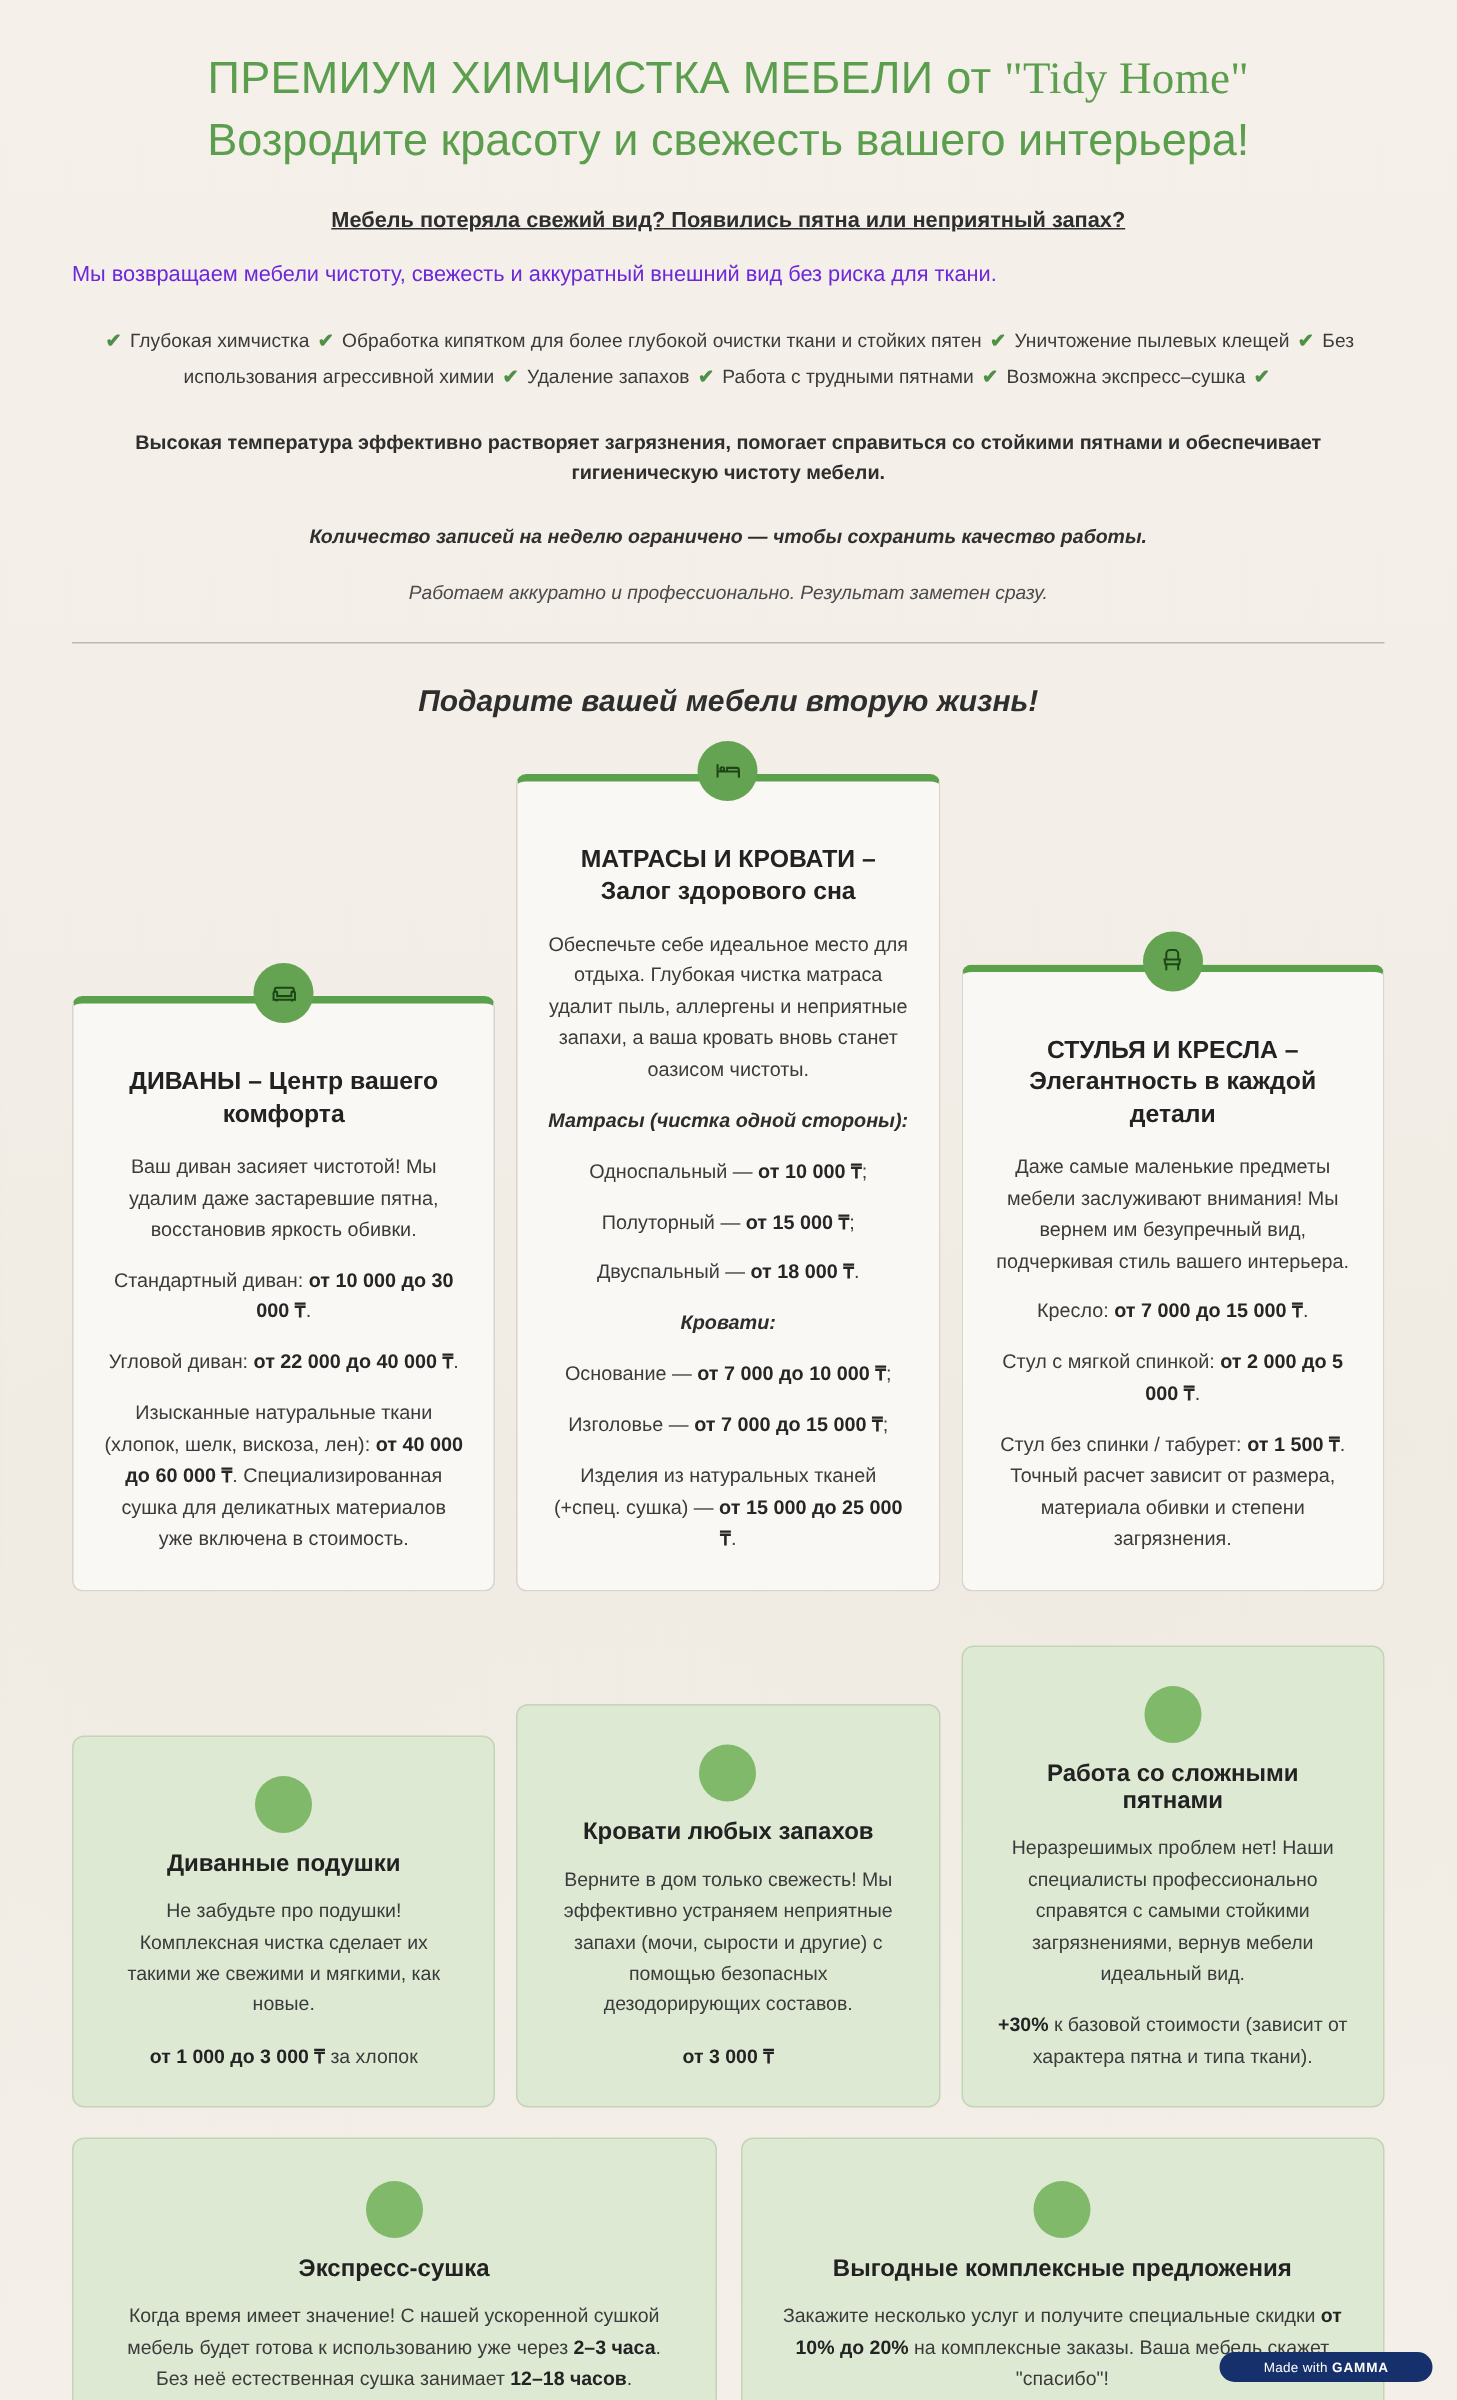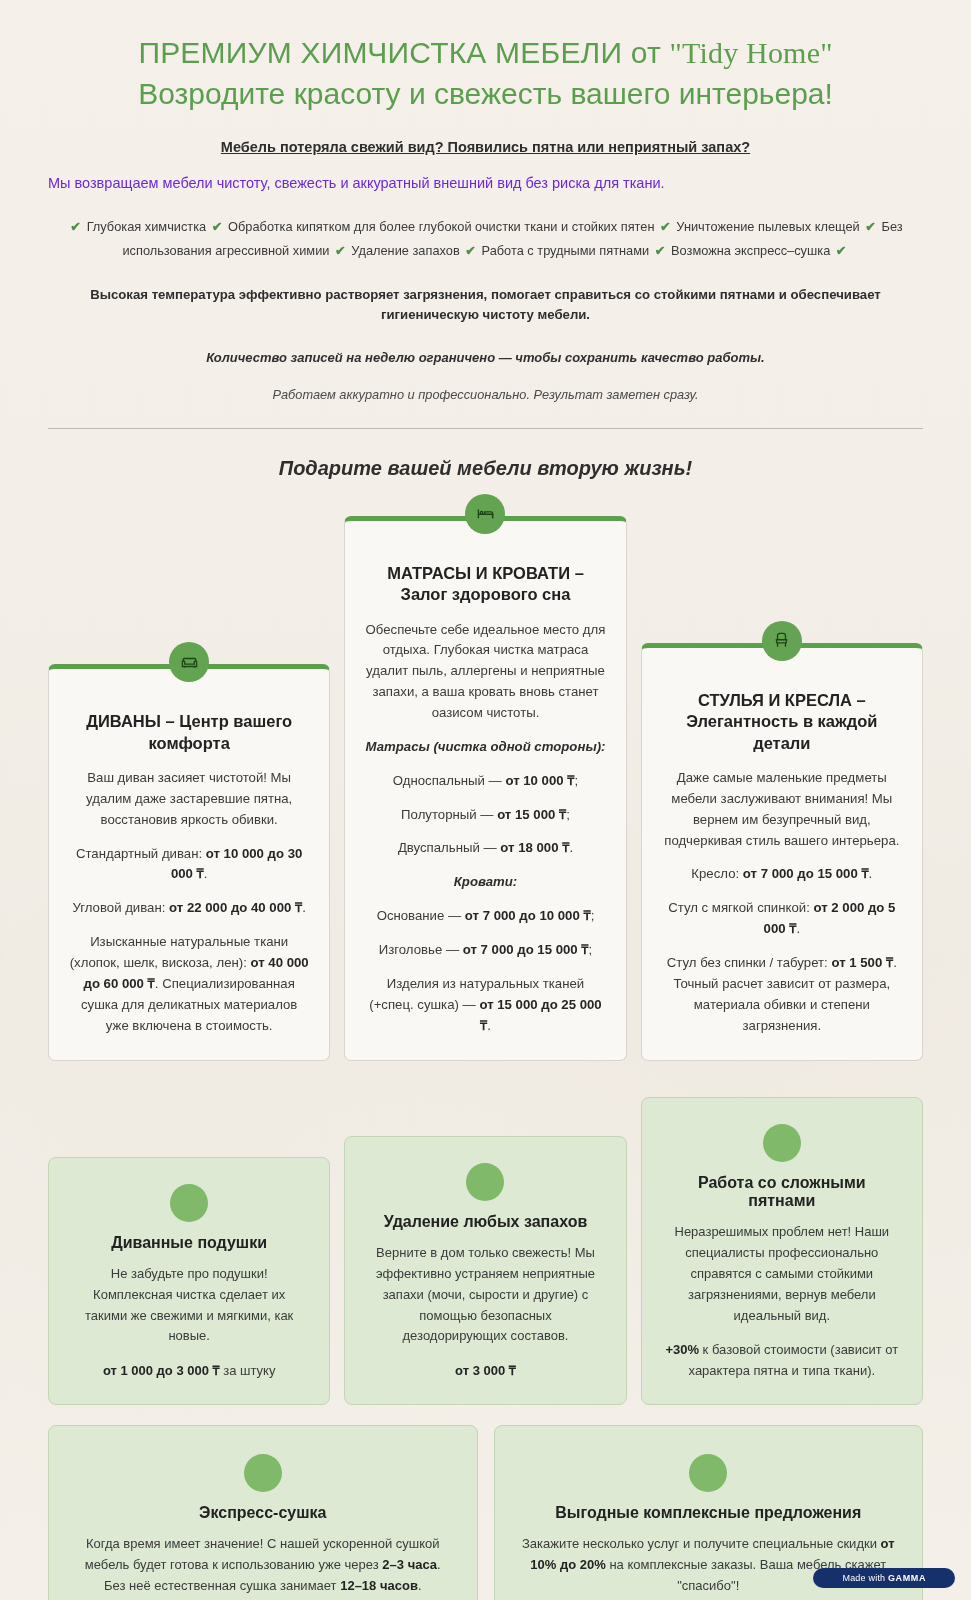--- a/index.html
+++ b/index.html
@@ -257,25 +257,25 @@
         <p><span>Стул с мягкой спинкой: </span><b>от 2 000 до 5 000 ₸</b><span>.</span></p>
         <p><span>Стул без спинки / табурет: </span><b>от 1 500 ₸</b><span>. Точный расчет зависит от размера, материала обивки и степени загрязнения.</span></p>
       </div>
     </div>
 
   <div class="row" id="feature-row">
       <div class="gcard">
         <div class="dot"></div>
         <h3>Диванные подушки</h3>
         <p><span>Не забудьте про подушки! Комплексная чистка сделает их такими же свежими и мягкими, как новые.</span></p>
-        <p><b>от 1 000 до 3 000 ₸</b><span> за штуку</span></p>
-      </div>
-      <div class="gcard">
-        <div class="dot"></div>
-        <h3>Удаление любых запахов</h3>
+        <p><b>от 1 000 до 3 000 ₸</b><span> за хлопок</span></p>
+      </div>
+      <div class="gcard">
+        <div class="dot"></div>
+        <h3>Кровати любых запахов</h3>
         <p><span>Верните в дом только свежесть! Мы эффективно устраняем неприятные запахи (мочи, сырости и другие) с помощью безопасных дезодорирующих составов.</span></p>
         <p><b>от 3 000 ₸</b></p>
       </div>
       <div class="gcard">
         <div class="dot"></div>
         <h3>Работа со сложными пятнами</h3>
         <p><span>Неразрешимых проблем нет! Наши специалисты профессионально справятся с самыми стойкими загрязнениями, вернув мебели идеальный вид.</span></p>
         <p><b>+30%</b><span> к базовой стоимости (зависит от характера пятна и типа ткани).</span></p>
       </div>
     </div>

